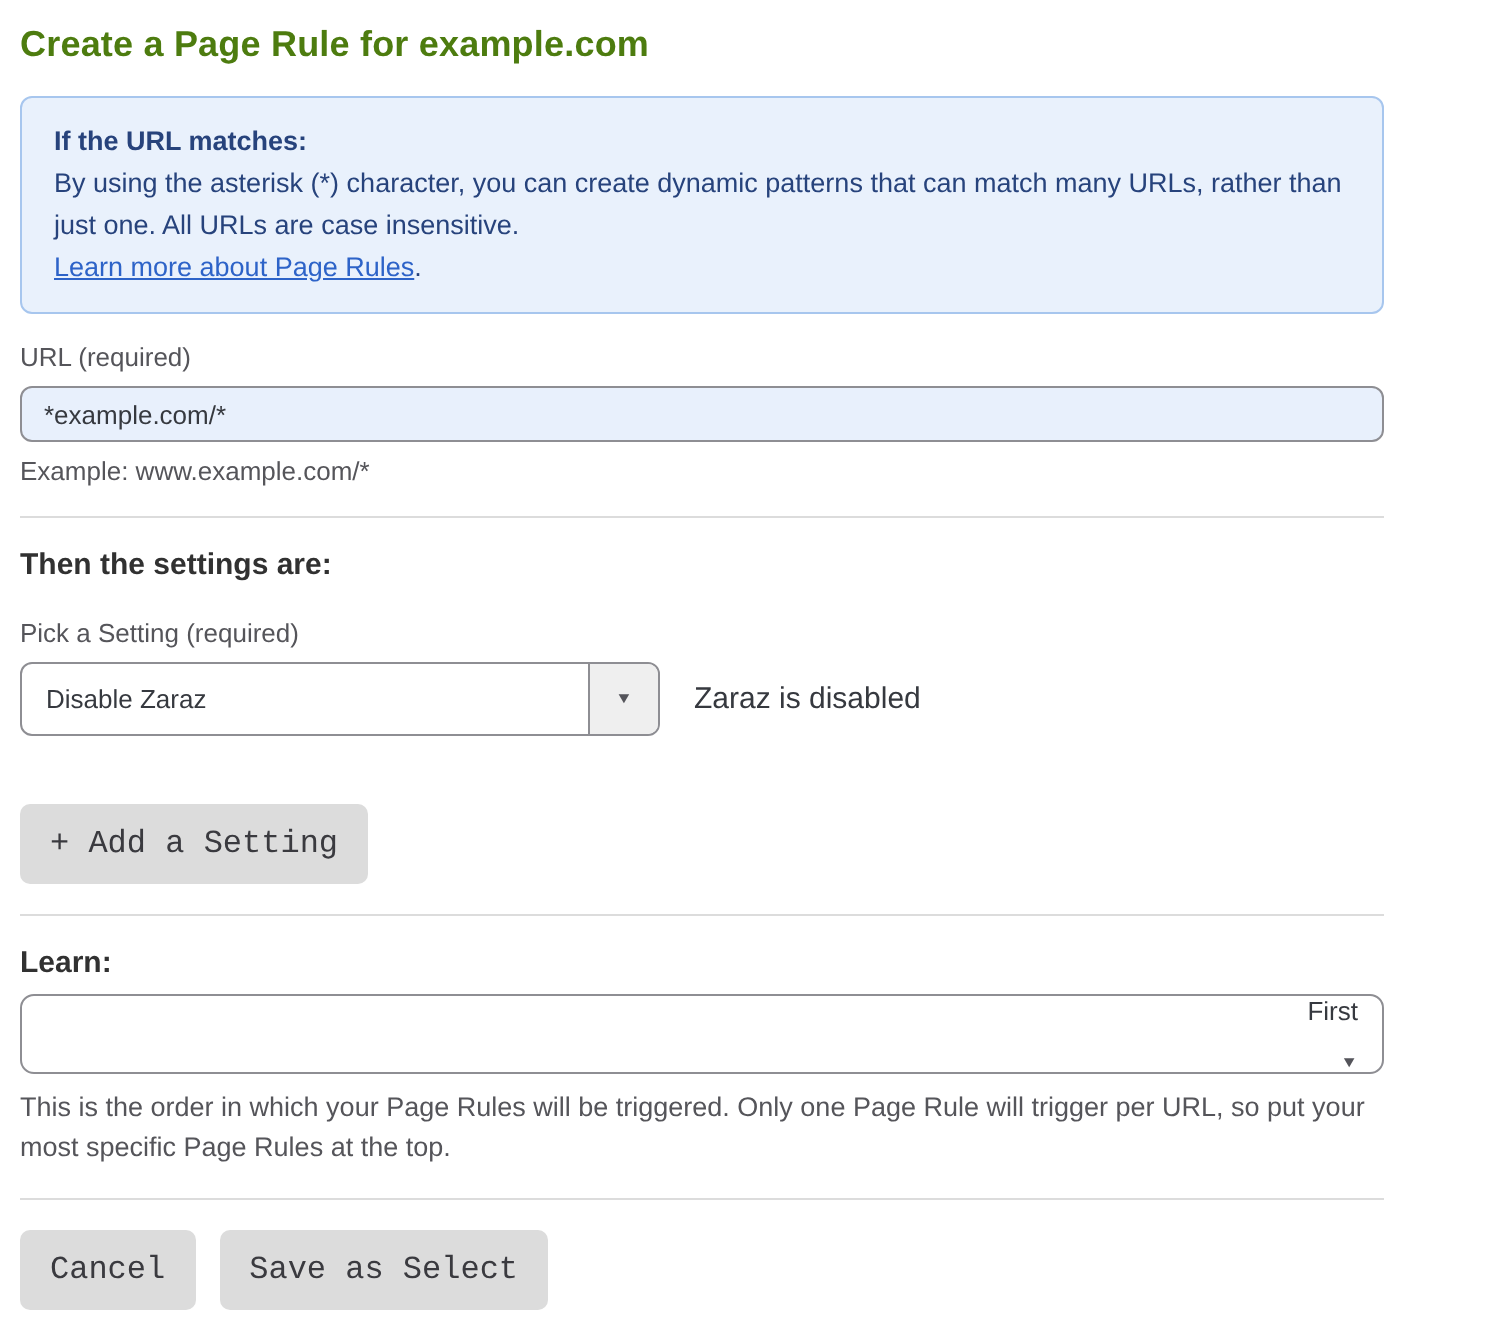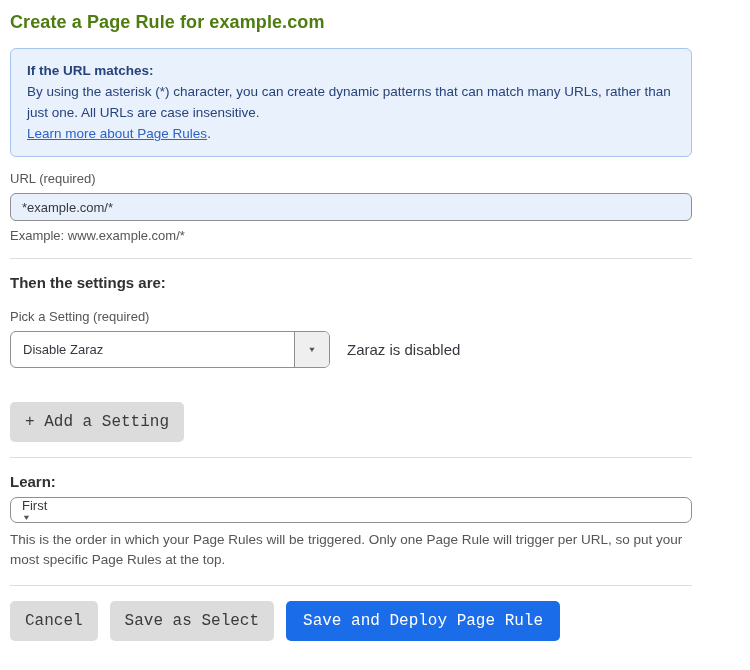--- a/index.html
+++ b/index.html
@@ -130,26 +130,26 @@
   }
   .btn-primary {
     background: #1a6ce8;
     color: #ffffff;
     padding: 0 17px;
   }
   .add-setting-btn { margin-top: 34px; }
   .order-select {
     width: 100%;
     box-sizing: border-box;
-    height: 26px;
+    height: 40px;
     background: #ffffff;
     border: 1px solid #8e8e93;
     border-radius: 7px;
     display: flex;
-    align-items: flex-start;
+    align-items: flex-end;
     justify-content: space-between;
     padding: 0 12px 0 11px;
     font-size: 13px;
     color: #36393f;
     cursor: pointer;
     margin-top: 7px;
     flex-direction: column;
   }
   .help-text {
     font-size: 13.5px;
@@ -211,16 +211,15 @@
     <span class="arrow-glyph">▼</span>
   </div>
 
   <p class="help-text">This is the order in which your Page Rules will be triggered. Only one Page Rule will trigger per URL, so put your most specific Page Rules at the top.</p>
 
   <hr class="divider">
 
   <div class="actions">
     <button class="btn">Cancel</button>
     <button class="btn">Save as Select</button>
-    <button class="btn btn-primary">Save and Deploy Page Rule</button>
   </div>
 
 </div>
 
 </body></html>

